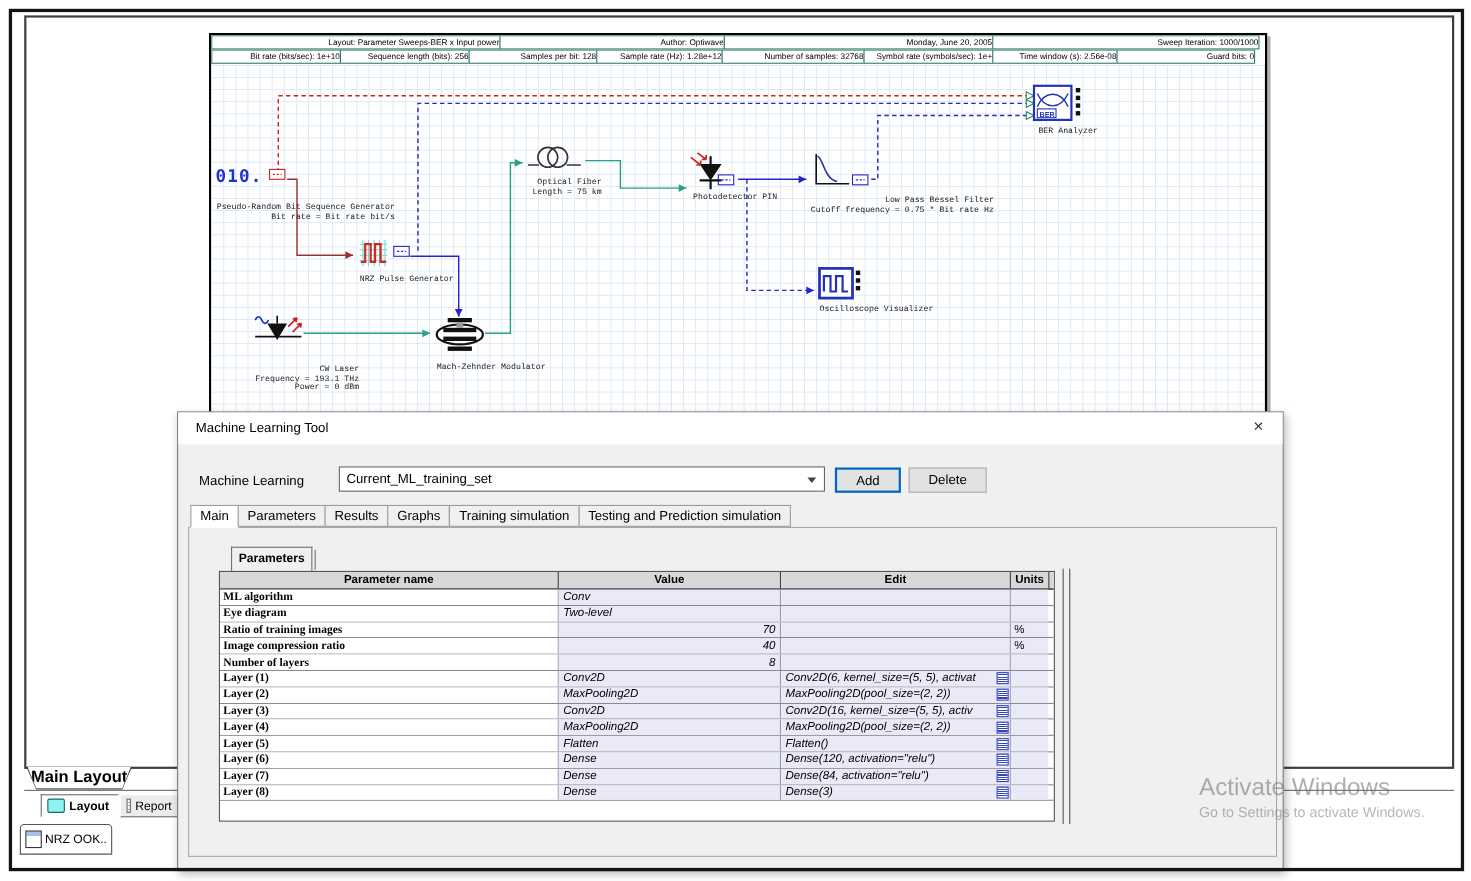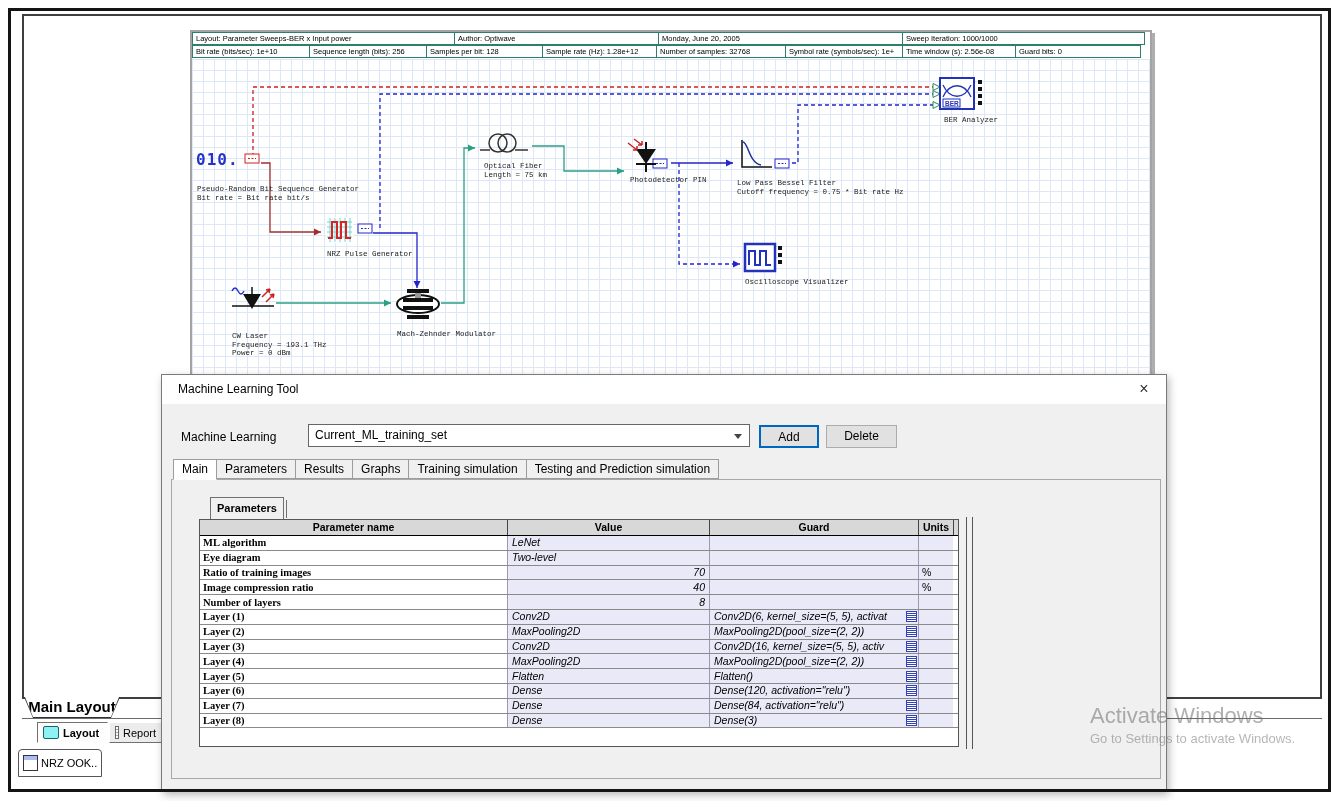--- a/index.html
+++ b/index.html
@@ -6,22 +6,22 @@
   .screen{position:relative;width:1337px;height:801px;background:#fff;overflow:hidden;
           font-family:"Liberation Sans",sans-serif;color:#000;}
 
   
   .outer-frame{position:absolute;left:8px;top:8px;width:1323px;height:784px;border:3px solid #141414;
                box-sizing:border-box;z-index:60;pointer-events:none;}
   .inner-window{position:absolute;left:22px;top:14px;width:1300px;height:685px;border:2px solid #3f3f3f;
                 box-sizing:border-box;background:#fff;z-index:1;}
 
   
-  .sch-win{position:absolute;left:190px;top:30px;width:962px;height:665px;border:2px solid #a3a3a3;
-           box-sizing:border-box;background:#fff;z-index:2;box-shadow:3px 3px 0 rgba(110,110,110,.55);overflow:hidden;}
+  .sch-win{position:absolute;left:190px;top:30px;width:962px;height:665px;border:2px solid #000000;
+           box-sizing:border-box;background:#fff;z-index:2;box-shadow:3px 3px 0 rgba(110,110,110,.55);overflow:hidden;text-align:right;}
   .sch-grid{position:absolute;left:0;top:27px;right:0;bottom:0;
             background-image:linear-gradient(#dce8f5 1px,transparent 1px),linear-gradient(90deg,#dce8f5 1px,transparent 1px);
             background-size:11px 11px;}
   .sch-hrow{position:relative;display:flex;height:13px;}
   .sch-cell{box-sizing:border-box;border:1px solid #2f7d6d;margin-left:-1px;height:13px;line-height:11px;
             font-size:7.5px;padding-left:3px;white-space:nowrap;overflow:hidden;background:#fff;}
   .sch-hrow .sch-cell:first-child{margin-left:0;}
   .sch-overlay{position:absolute;left:0;top:0;width:958px;height:661px;z-index:3;}
   .comp{position:absolute;z-index:4;}
   .comp-label{position:absolute;z-index:4;font-size:7.5px;line-height:8.5px;color:#222;white-space:pre-line;font-family:Liberation Mono, monospace;}
@@ -294,27 +294,27 @@
         <div class="dtab">Training simulation</div>
         <div class="dtab">Testing and Prediction simulation</div>
       </div>
 
     <div class="dlg-content">
       <div class="subtab">Parameters</div>
       <div class="ptable">
         <div class="thead">
             <div class="th" style="width: 308px;">Parameter name</div>
             <div class="th" style="width: 202px;">Value</div>
-            <div class="th" style="width: 209px;">Guard</div>
+            <div class="th" style="width: 209px;">Edit</div>
             <div class="th" style="width: 35px;">Units</div>
           </div>
         <div>
             <div class="trow">
               <div class="tc c-name">ML algorithm</div>
-              <div class="tc c-value">LeNet</div>
+              <div class="tc c-value">Conv</div>
               <div class="tc c-edit">
                 <span class="edit-text"></span>
               </div>
               <div class="tc c-units"></div>
             </div>
             <div class="trow">
               <div class="tc c-name">Eye diagram</div>
               <div class="tc c-value">Two-level</div>
               <div class="tc c-edit">
                 <span class="edit-text"></span>

